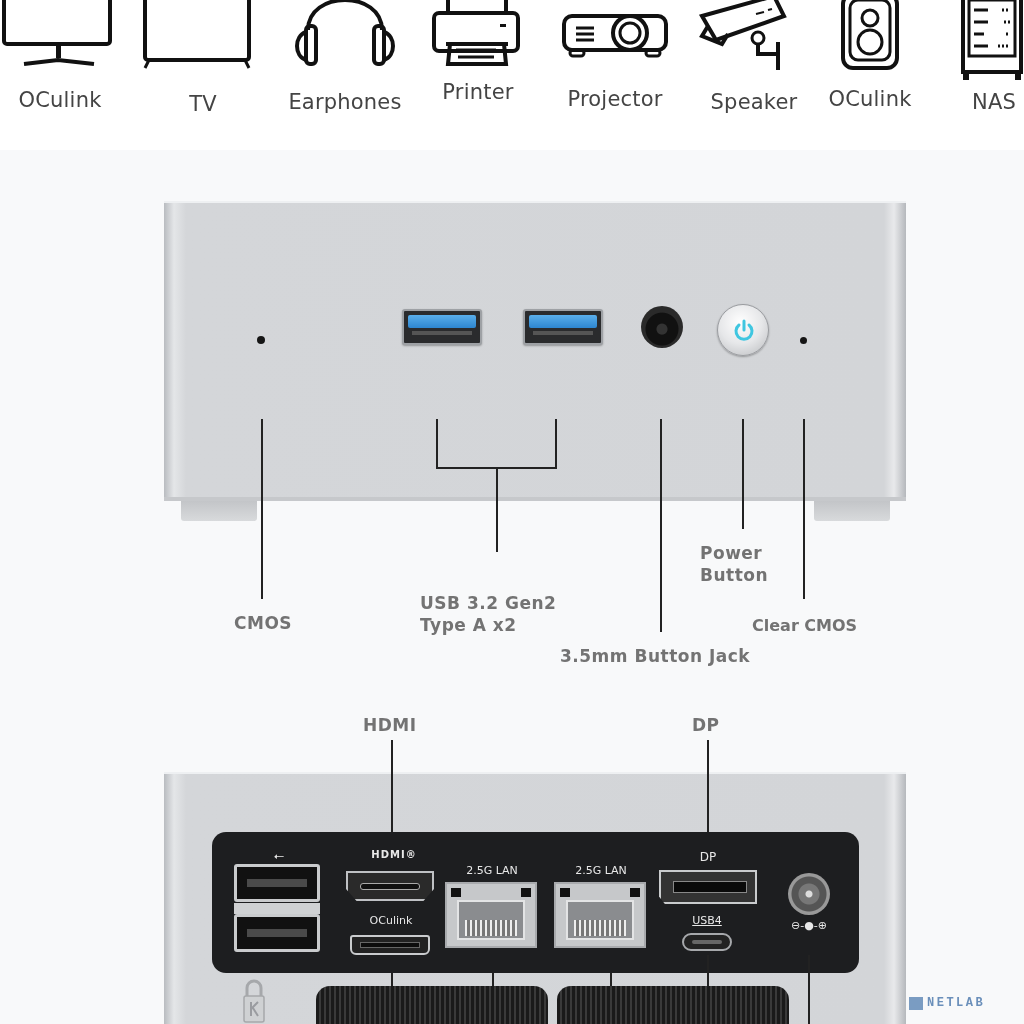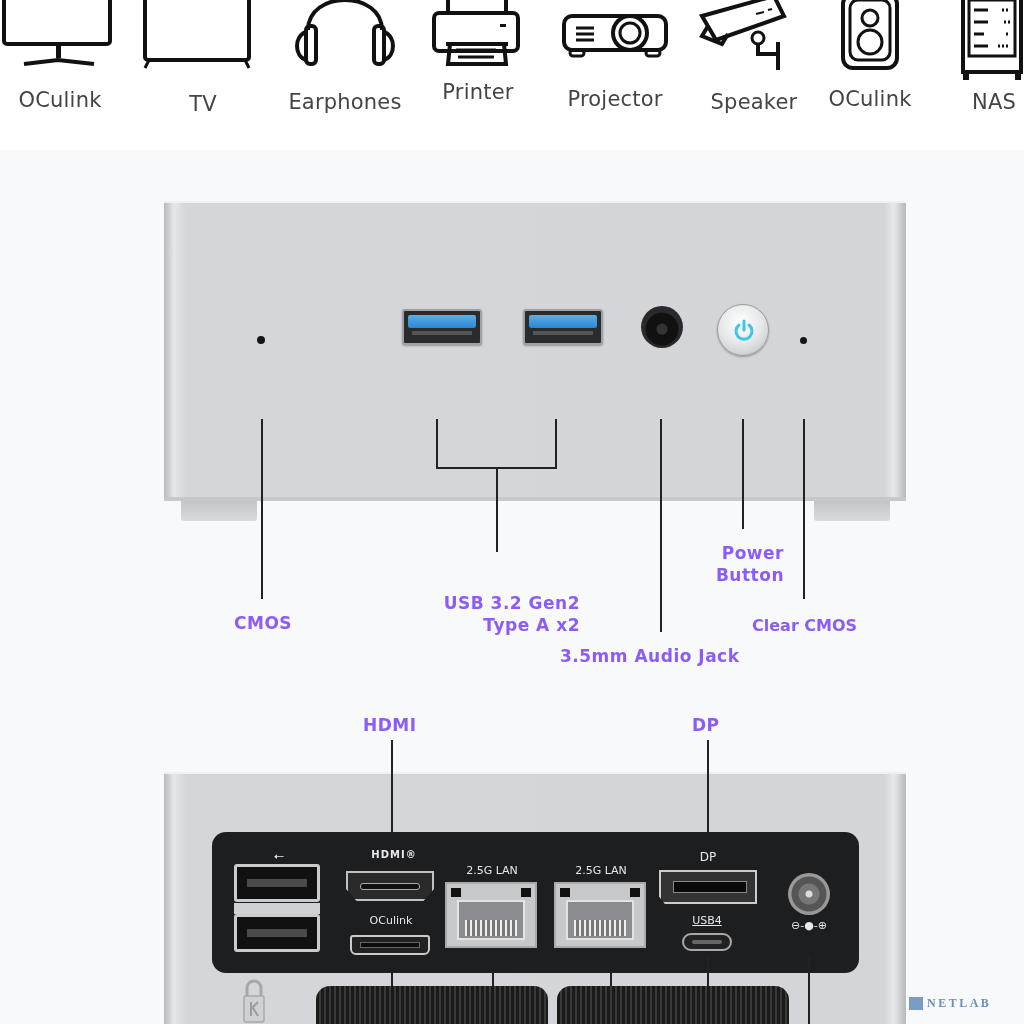--- a/index.html
+++ b/index.html
@@ -22,21 +22,21 @@
   .usb-a .blue { position: absolute; left: 4px; right: 4px; top: 4px; height: 13px; background: linear-gradient(#5aaeea, #2d86d0); border-radius: 2px; }
   .usb-a .base { position: absolute; left: 8px; right: 8px; top: 20px; height: 4px; background: #555; }
 
   .audio-jack { position: absolute; left: 641px; top: 306px; width: 42px; height: 42px; border-radius: 50%; background: radial-gradient(circle at 50% 55%, #333 0 5px, #111 6px 16px, #2a2a2a 17px 21px); }
   .power-btn { position: absolute; left: 717px; top: 304px; width: 52px; height: 52px; border-radius: 50%; background: radial-gradient(circle at 45% 35%, #ffffff, #e6e7e9 50%, #b8babd 100%); border: 1px solid #9a9ca0; box-shadow: 0 1px 2px rgba(0,0,0,.3); }
   .power-btn svg { position: absolute; left: 13px; top: 13px; }
   .pin-hole { position: absolute; width: 8px; height: 8px; border-radius: 50%; background: #151515; }
 
   .leader { position: absolute; background: #222; }
 
-  .callout { position: absolute; font-family: "DejaVu Sans", sans-serif; font-weight: bold; font-size: 17px; color: #8b5cf6; text-align: right; white-space: nowrap; letter-spacing: 0.5px; line-height: 22px; }
+  .callout { position: absolute; font-family: "DejaVu Sans", sans-serif; font-weight: bold; font-size: 17px; color: #737373; text-align: left; white-space: nowrap; letter-spacing: 0.5px; line-height: 22px; }
 
   
   .rear-box { position: absolute; left: 164px; top: 772px; width: 742px; height: 260px;
     background: linear-gradient(to right, #b9bcc0 0px, #e4e6e8 10px, #d4d6d9 22px, #d3d5d8 720px, #e8e9eb 730px, #b5b8bc 742px);
     border-top: 2px solid #eef0f2; }
   .rear-panel { position: absolute; left: 212px; top: 832px; width: 647px; height: 141px; background: #1d1e20; border-radius: 14px; }
   .vent { position: absolute; top: 986px; height: 40px; border-radius: 14px 14px 0 0;
     background: repeating-linear-gradient(to right, #1a1a1a 0 3px, #3a3a3a 3px 5px); }
   .lock-icon { position: absolute; left: 242px; top: 978px; }
 
@@ -57,21 +57,21 @@
   .lan-port .pins { position: absolute; left: 18px; right: 18px; bottom: 10px; height: 16px; background: repeating-linear-gradient(to right, #eee 0 2px, #777 2px 5px); }
 
   .dp-port { position: absolute; left: 659px; top: 870px; width: 98px; height: 34px; background: #333; border: 2px solid #c9cbcd; clip-path: polygon(0 0, 100% 0, 100% 100%, 6% 100%, 0 78%); }
   .dp-port .slot { position: absolute; left: 12px; right: 8px; top: 9px; height: 12px; background: #0a0a0a; border: 1px solid #888; }
   .usbc-port { position: absolute; left: 682px; top: 933px; width: 50px; height: 18px; border-radius: 9px; background: #222; border: 2px solid #a6a8ab; }
   .usbc-port .slot { position: absolute; left: 8px; right: 8px; top: 5px; height: 4px; border-radius: 2px; background: #666; }
   .dc-jack { position: absolute; left: 788px; top: 873px; width: 42px; height: 42px; border-radius: 50%; background: radial-gradient(circle, #ddd 0 3px, #777 4px 10px, #555 11px 17px, #999 18px 21px); }
 
   .netlab { position: absolute; left: 909px; top: 996px; display: flex; align-items: center; }
   .netlab .sq { width: 14px; height: 13px; background: #7a9cc2; margin-right: 4px; }
-  .netlab .txt { font-family: Liberation Serif, serif; font-weight: bold; font-size: 12px; color: #6a8fba; letter-spacing: 2.5px; }
+  .netlab .txt { font-family: Liberation Mono, monospace; font-weight: bold; font-size: 12px; color: #6a8fba; letter-spacing: 2.5px; }
 </style>
 </head>
 <body>
 
 <div class="top-band"></div>
 
 <div class="dev-icon" style="left:2px;">
   <svg width="112" height="70" viewBox="0 0 112 70">
       <rect x="2" y="-8" width="106" height="52" rx="3" fill="none" stroke="#111" stroke-width="4"></rect>
       <rect x="54" y="44" width="5" height="14" fill="#111"></rect>
@@ -183,21 +183,21 @@
 <div class="callout" style="left:234px; top:612px;">CMOS</div>
 <div class="callout" style="left:420px; top:564px; width:160px;margin-top:28px;">
   <div>USB 3.2 Gen2</div>
   <div>Type A x2</div>
 </div>
 <div class="callout" style="left:700px; top:542px; width:84px;">
   <div>Power</div>
   <div>Button</div>
 </div>
 <div class="callout" style="left:752px; top:615px; font-size:16px; letter-spacing:0;">Clear CMOS</div>
-<div class="callout" style="left:560px; top:645px;">3.5mm Audio Jack</div>
+<div class="callout" style="left:560px; top:645px;">3.5mm Button Jack</div>
 
 <div class="callout" style="left:363px; top:714px;">HDMI</div>
 <div class="callout" style="left:692px; top:714px;">DP</div>
 
 <div class="rear-box"></div>
 <div class="leader" style="left:391px; top:740px; width:1.5px; height:95px;"></div>
 <div class="leader" style="left:707px; top:740px; width:1.5px; height:95px;"></div>
 
 <div class="rear-panel"></div>
 

